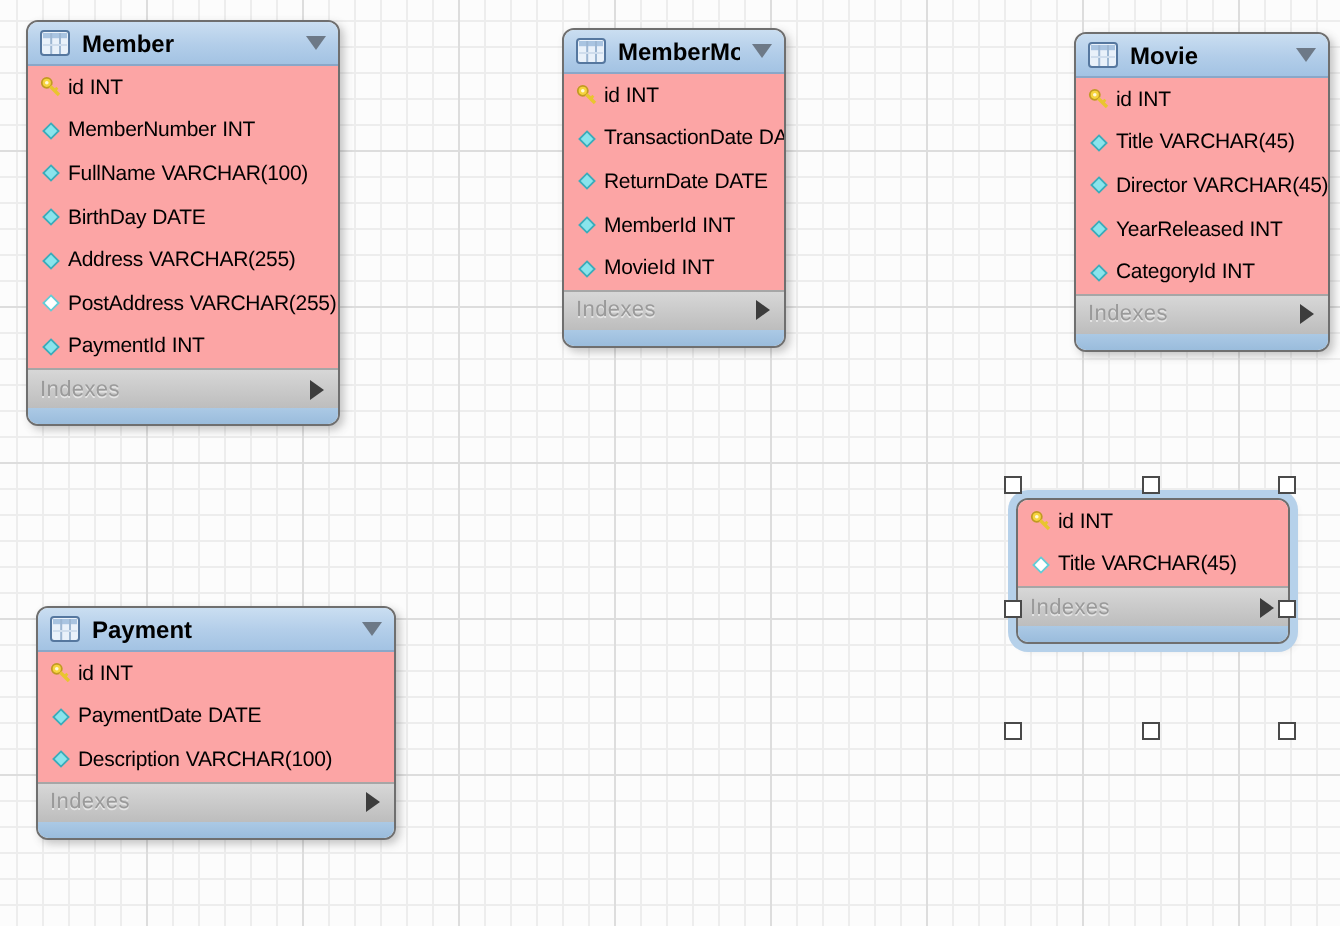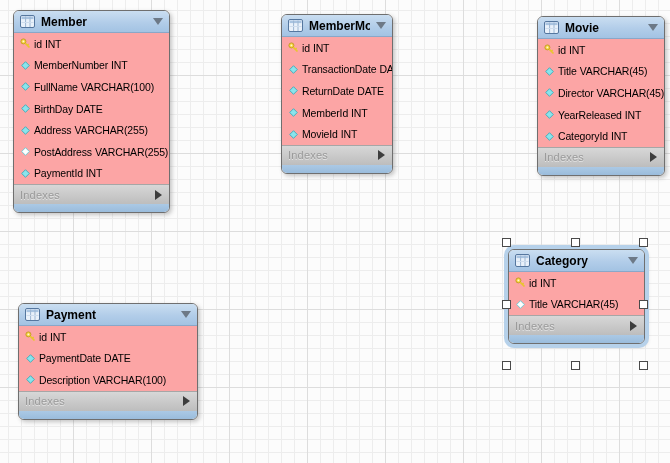--- a/index.html
+++ b/index.html
@@ -286,33 +286,20 @@
       </div>
     </div>
     <div class="tw-footer">
       <span class="footer-label">Indexes</span>
       <span class="expand-arrow"></span>
     </div>
     <div class="tw-bottom"></div>
   </div>
 
   <div class="tw selected" style="left:508px;top:249px;width:137px;">
-    <div class="tw-header">
-      <span class="tbl-icon">
-          <svg width="15" height="13" viewBox="0 0 15 13">
-            <rect x="0.5" y="0.5" width="14" height="12" rx="1.5" fill="#e9f1fa" stroke="#55779f"></rect>
-            <rect x="1.5" y="1.5" width="12" height="2.6" fill="#a9c4e1"></rect>
-            <line x1="5.6" y1="1.5" x2="5.6" y2="12" stroke="#9cb6d2"></line>
-            <line x1="10" y1="1.5" x2="10" y2="12" stroke="#9cb6d2"></line>
-            <line x1="1.5" y1="7.5" x2="13.5" y2="7.5" stroke="#cfdded"></line>
-          </svg>
-        </span>
-      <span class="tw-title">Category</span>
-      <span class="collapse-arrow"></span>
-    </div>
     <div class="tw-body">
       <div class="row">
         <span class="ic">
             <svg width="11" height="11" viewBox="0 0 11 11">
               <circle cx="3.4" cy="3.4" r="2.5" fill="#f6d43e" stroke="#c19a23" stroke-width="0.9"></circle>
               <circle cx="3.4" cy="3.4" r="0.9" fill="#fff8d8"></circle>
               <path d="M5.1 5.1 L9.5 9.5" stroke="#e9c52f" stroke-width="1.7"></path>
               <path d="M7.3 7.3 L8.7 5.9" stroke="#e9c52f" stroke-width="1.4"></path>
             </svg>
           </span>

